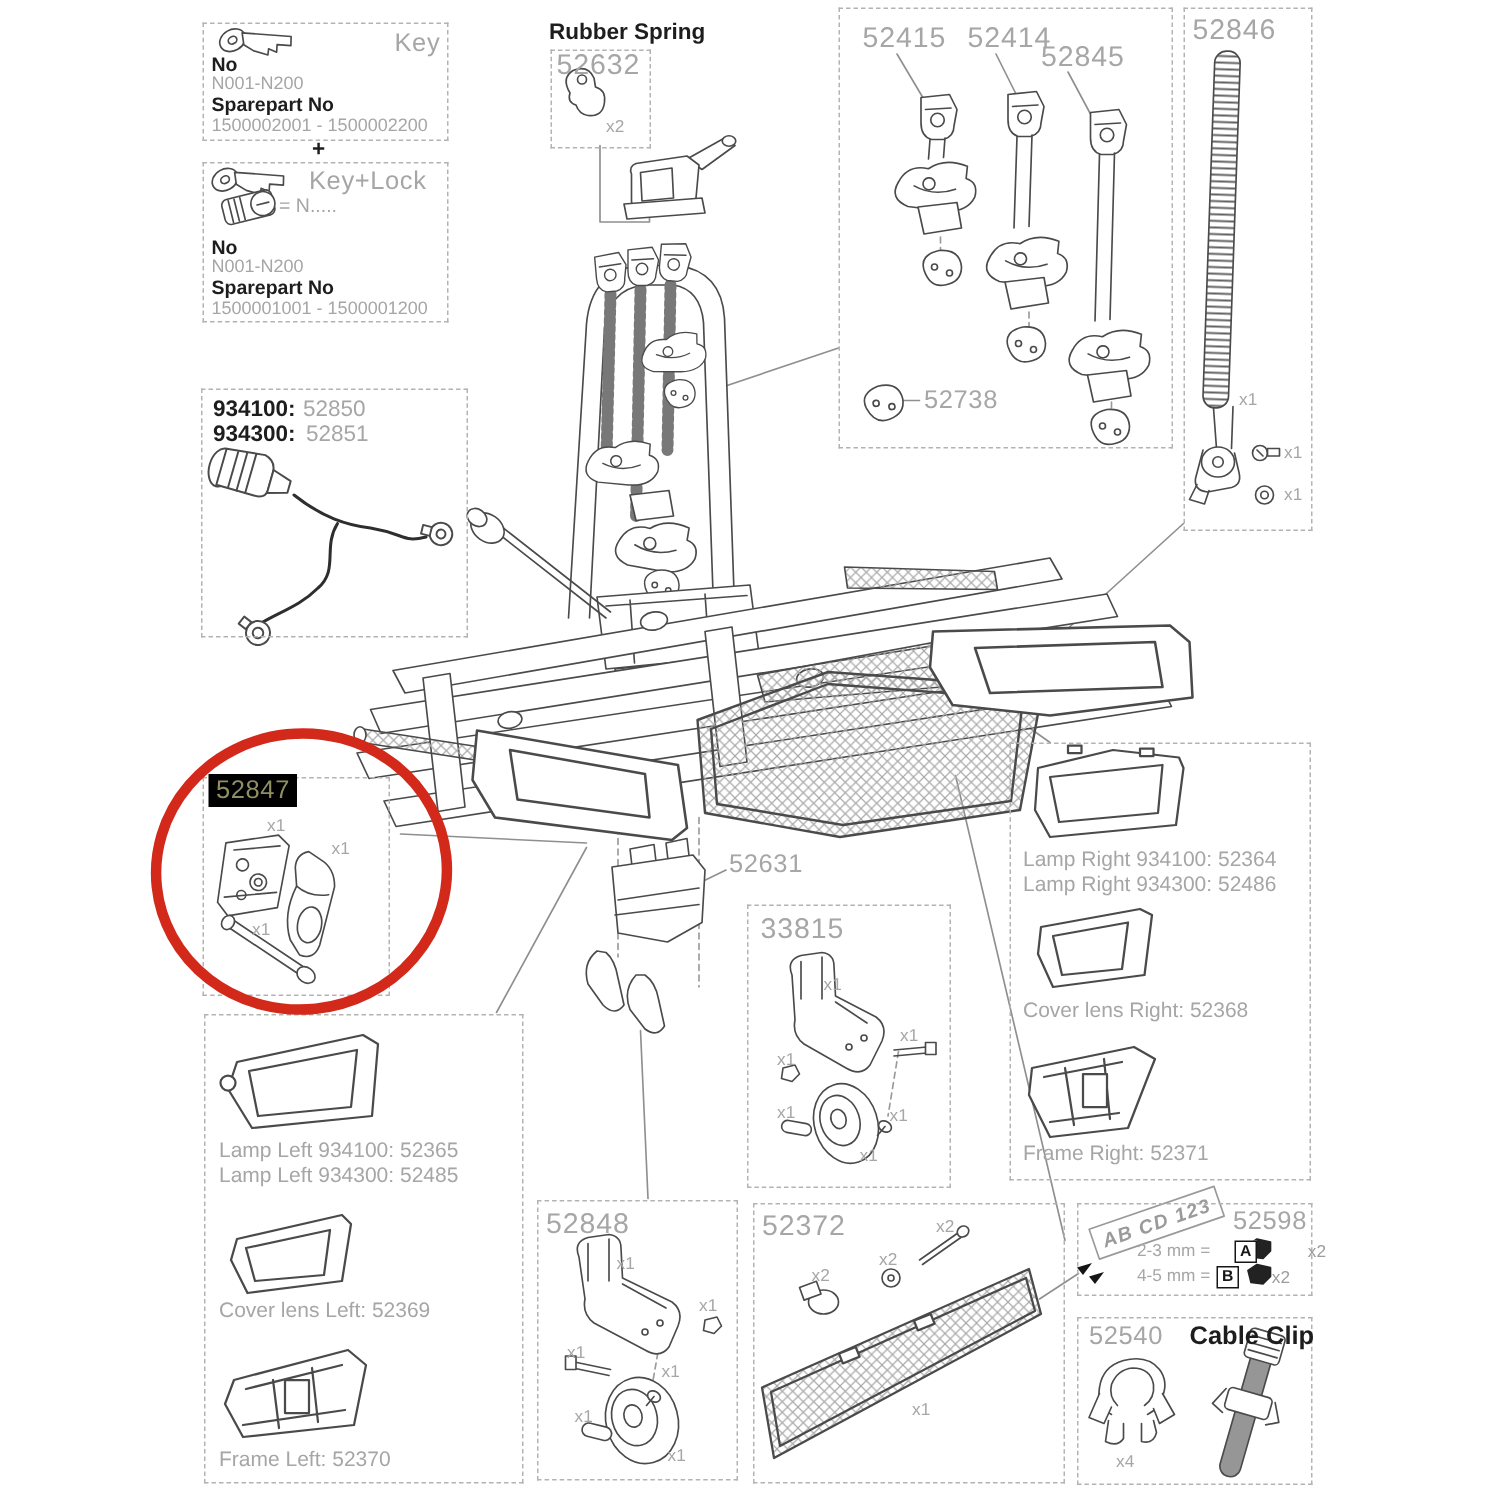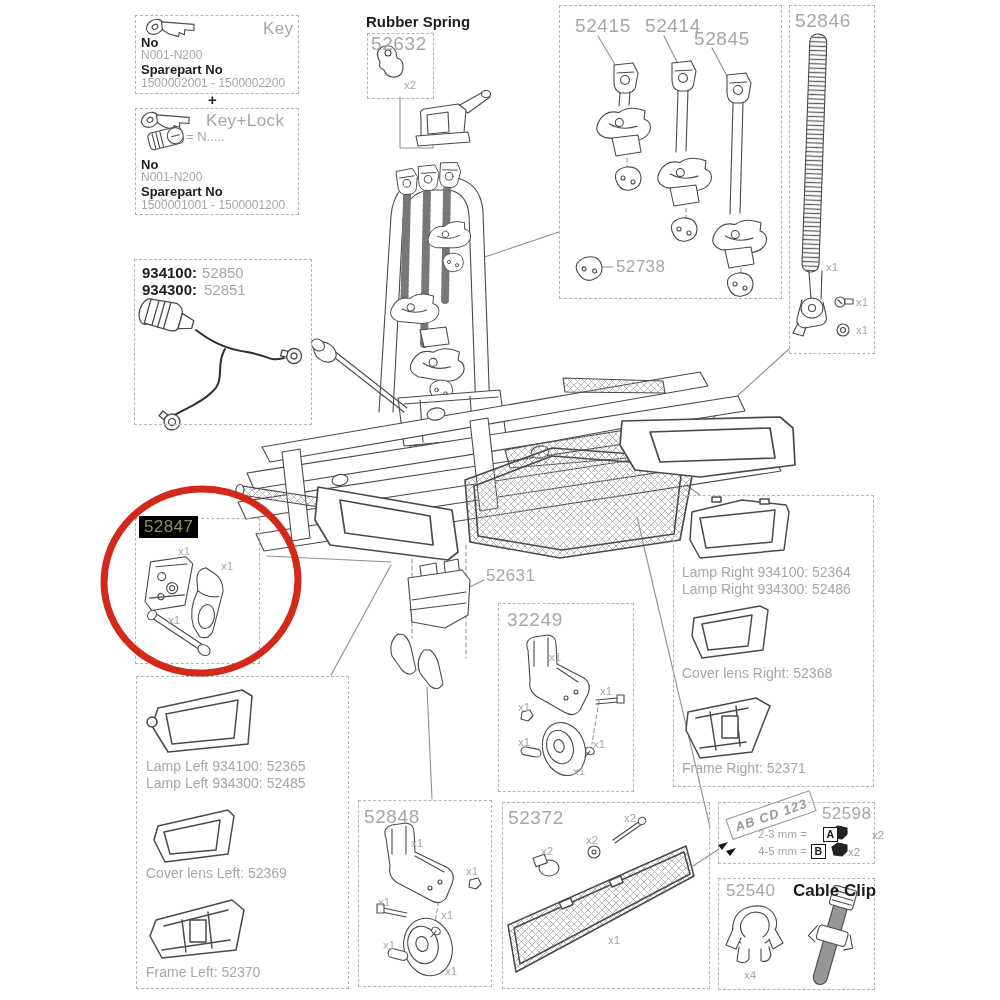--- a/index.html
+++ b/index.html
@@ -437,21 +437,21 @@
 
   <div class="lbl s17" style="left:139px;top:518px;z-index:5;">
     <span class="hl">52847</span>
   </div>
   <div class="lbl s11" style="left:178px;top:545px;">x1</div>
   <div class="lbl s11" style="left:221px;top:560px;">x1</div>
   <div class="lbl s11" style="left:168px;top:614px;">x1</div>
 
   <div class="lbl s17" style="left:486px;top:567px;">52631</div>
 
-  <div class="lbl s19" style="left:507px;top:610px;">32249</div>
+  <div class="lbl s19" style="left:507px;top:610px;">33815</div>
   <div class="lbl s11" style="left:549px;top:651px;">x1</div>
   <div class="lbl s11" style="left:600px;top:685px;">x1</div>
   <div class="lbl s11" style="left:518px;top:701px;">x1</div>
   <div class="lbl s11" style="left:518px;top:736px;">x1</div>
   <div class="lbl s11" style="left:593px;top:738px;">x1</div>
   <div class="lbl s11" style="left:573px;top:765px;">x1</div>
 
   <div class="lbl s155" style="left:682px;top:565px;">Lamp Right 934100: 52364</div>
   <div class="lbl s155" style="left:682px;top:582px;">Lamp Right 934300: 52486</div>
   <div class="lbl s155" style="left:682px;top:666px;">Cover lens Right: 52368</div>

